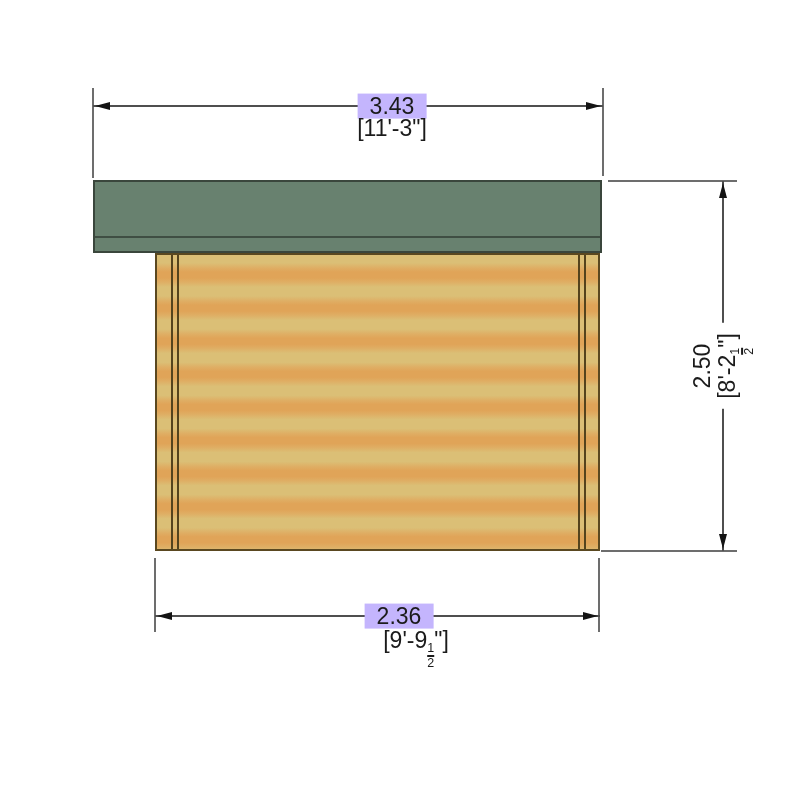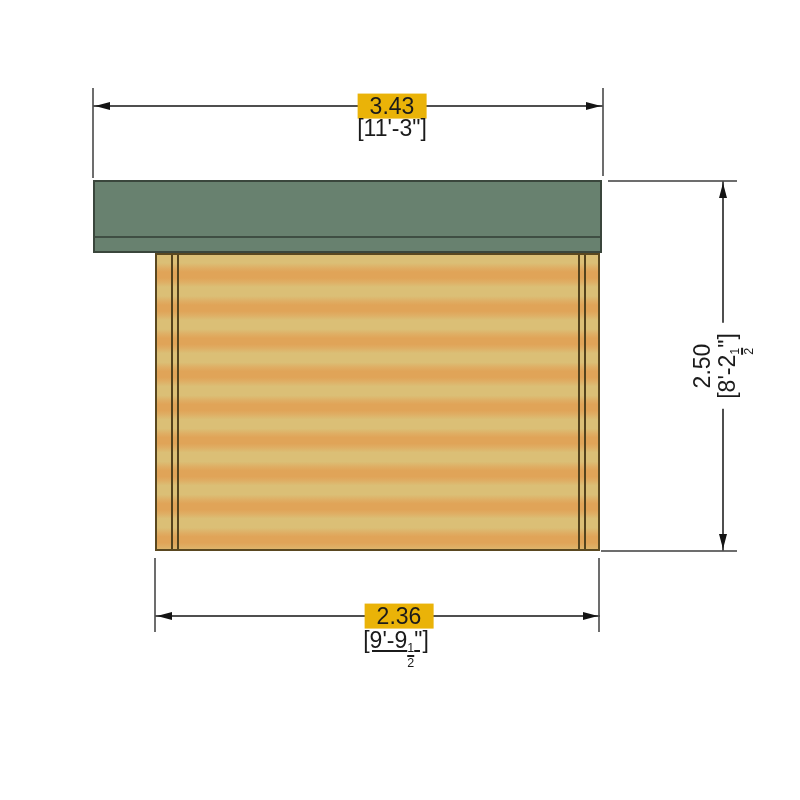--- a/index.html
+++ b/index.html
@@ -51,21 +51,21 @@
 
   .dim-text {
     font-size: 23px;
     line-height: 1.08;
     color: #1b1b1b;
     white-space: nowrap;
     text-align: center;
   }
   .metric-on-line {
     transform: translate(-50%, -50%);
-    background: #eab308;
+    background: #c4b5fd;
     padding: 0 12px;
   }
   .imperial-below { transform: translateX(-50%); }
 
   .frac {
     display: inline-flex;
     flex-direction: column;
     font-size: 12.5px;
     line-height: 1;
     vertical-align: -4px;
@@ -117,18 +117,18 @@
           <span class="den">2</span>
         </span><span>"]</span></div>
   </div>
 
   <div class="abs ext" style="left:154px; top:558px; width:2px; height:74px;"></div>
   <div class="abs ext" style="left:598px; top:558px; width:2px; height:74px;"></div>
   <div class="abs dline" style="left:155px; top:615px; width:445px; height:2px;"></div>
   <div class="abs arrow left" style="left:157px; top:612px;"></div>
   <div class="abs arrow right" style="left:583px; top:612px;"></div>
   <div class="abs dim-text metric-on-line" style="left:399px; top:616px;">2.36</div>
-  <div class="abs dim-text imperial-below" style="left:396px; top:628px;text-decoration:underline;"><span>[9'-9</span><span class="frac">
+  <div class="abs dim-text imperial-below" style="left:416px; top:628px;"><span>[9'-9</span><span class="frac">
         <span class="num">1</span>
         <span class="den">2</span>
       </span><span>"]</span></div>
 
 </div>
 
 </body></html>

